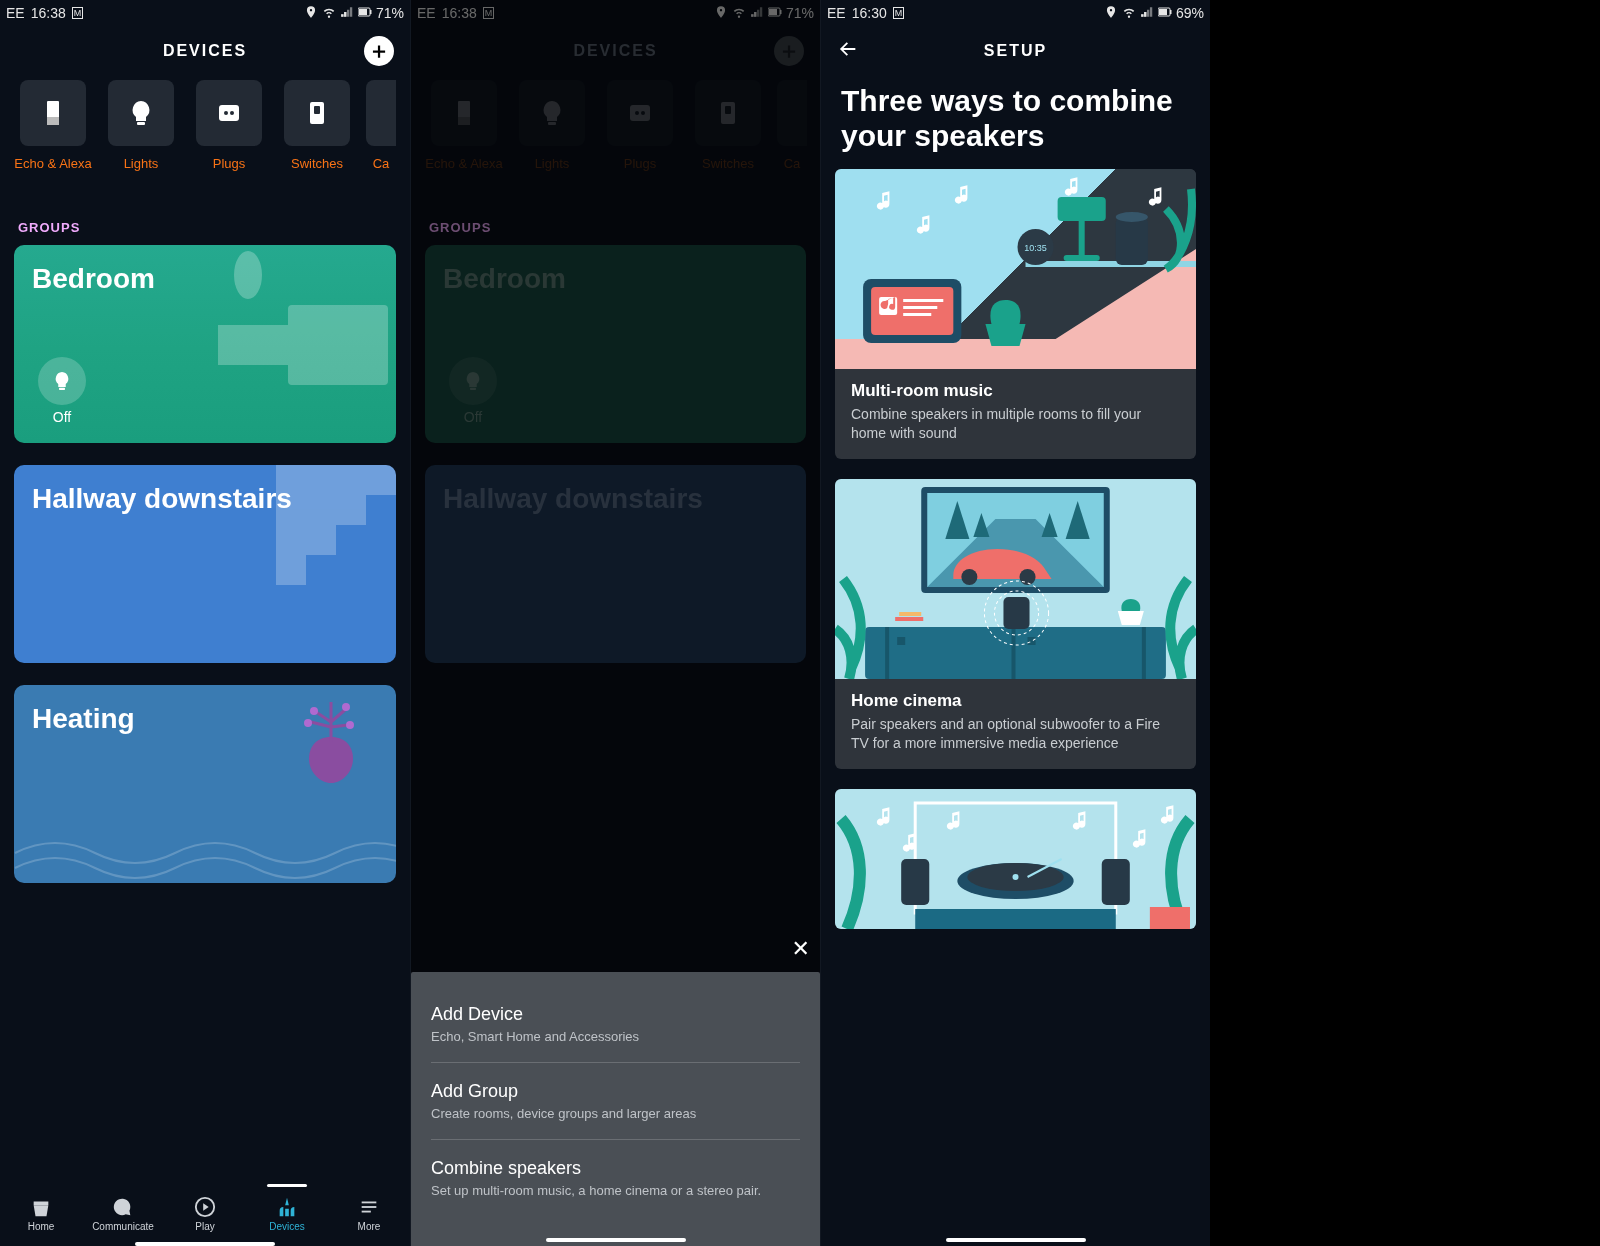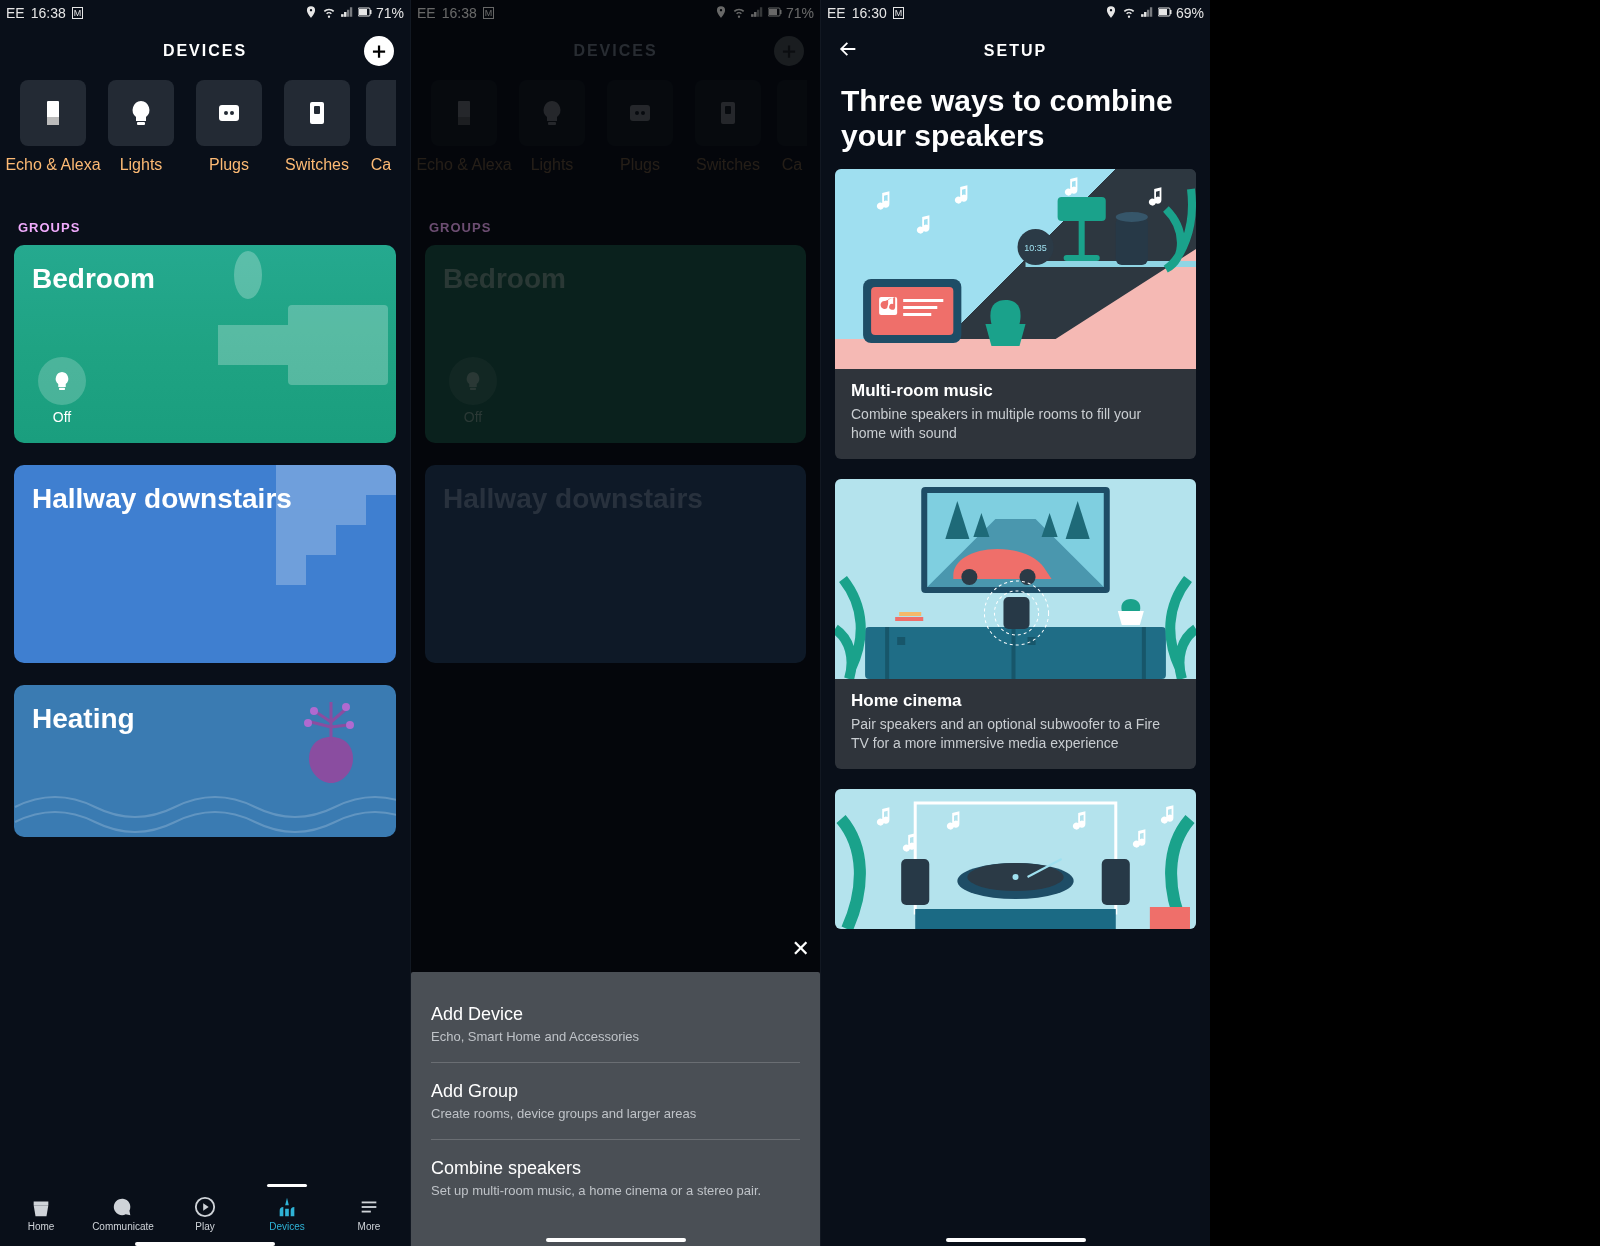--- a/index.html
+++ b/index.html
@@ -17,28 +17,28 @@
   .app-header { height: 50px; display: flex; align-items: center; justify-content: center; position: relative; }
   .app-header .title { font-size: 16px; font-weight: 700; letter-spacing: 2px; color: #fff; }
   .app-header .add-btn { position: absolute; right: 16px; width: 30px; height: 30px; border-radius: 50%; background: #fff; color: #000; display: flex; align-items: center; justify-content: center; font-size: 22px; font-weight: 700; }
   .app-header .back-btn { position: absolute; left: 16px; }
 
   
   .categories { height: 124px; display: flex; gap: 10px; padding-left: 14px; margin-top: 4px; }
   .cat { width: 78px; display: flex; flex-direction: column; align-items: center; }
   .cat .cat-tile { width: 66px; height: 66px; border-radius: 8px; background: #232a34; display: flex; align-items: center; justify-content: center; }
   .cat .cat-tile svg { fill: #fff; width: 32px; height: 32px; }
-  .cat .cat-label { font-size: 16px; color: #fdba74; margin-top: 10px; white-space: nowrap; }
+  .cat .cat-label { font-size: 13px; color: #f97316; margin-top: 10px; white-space: nowrap; }
 
   .section-label { font-size: 13px; font-weight: 700; letter-spacing: 1px; color: #f0abfc; padding: 16px 18px 10px; }
 
   .group-card { margin: 0 14px 22px; border-radius: 10px; padding: 18px; position: relative; overflow: hidden; }
   .group-card.bedroom { background: linear-gradient(180deg,#25a98f 0%,#1fa383 52%, #1a9e7e 100%); height: 198px; }
   .group-card.hallway { background: #3f7fd0; height: 198px; }
-  .group-card.heating { background: #3a7bb2; height: 152px; }
+  .group-card.heating { background: #3a7bb2; height: 198px; }
   .group-card .gname { font-size: 28px; font-weight: 700; }
   .group-card .device-btn { position: absolute; left: 24px; bottom: 18px; display: flex; flex-direction: column; align-items: center; }
   .group-card .device-btn .circ { width: 48px; height: 48px; border-radius: 50%; background: rgba(255,255,255,0.2); display: flex; align-items: center; justify-content: center; }
   .group-card .device-btn .circ svg { fill: #fff; width: 24px; height: 24px; }
   .group-card .device-btn .dlabel { font-size: 14px; margin-top: 4px; }
   .bed-illus { position:absolute; right:8px; top:0; width:180px; height:100%; opacity:.25; }
   .stairs-illus { position:absolute; right:0; top:0; width:120px; height:100%; opacity:.25; }
   .vase-illus { position:absolute; right:30px; top:12px; width:70px; height:90px; }
   .wave { position:absolute; left:0; bottom:0; width:100%; height:60px; opacity:.2; }
 

